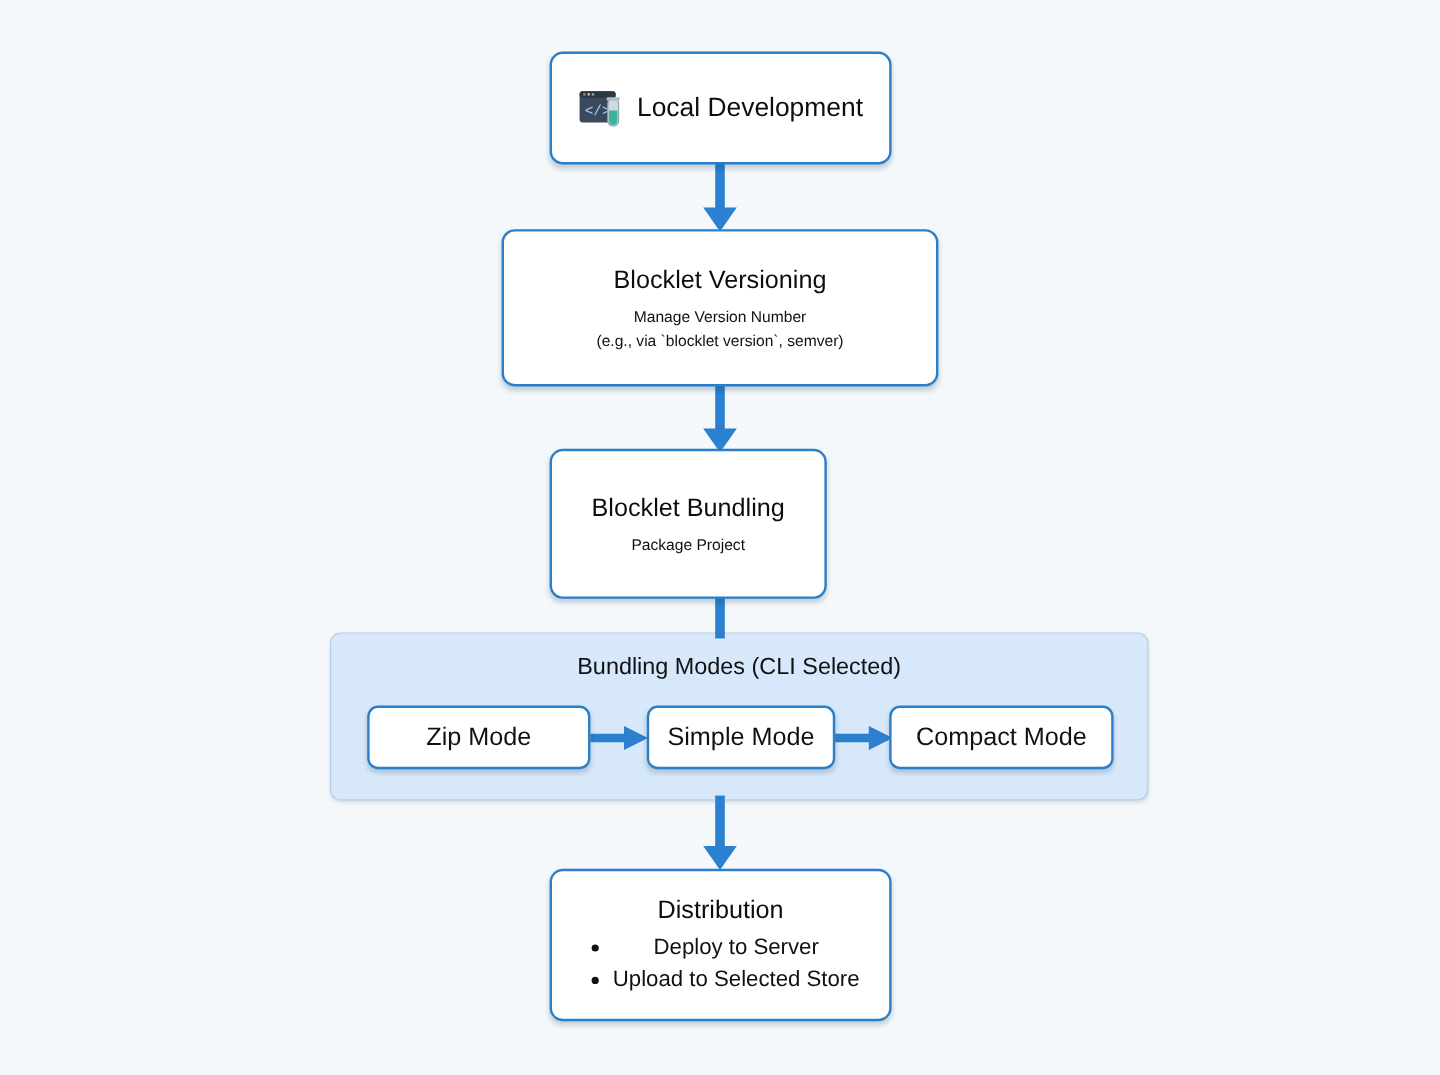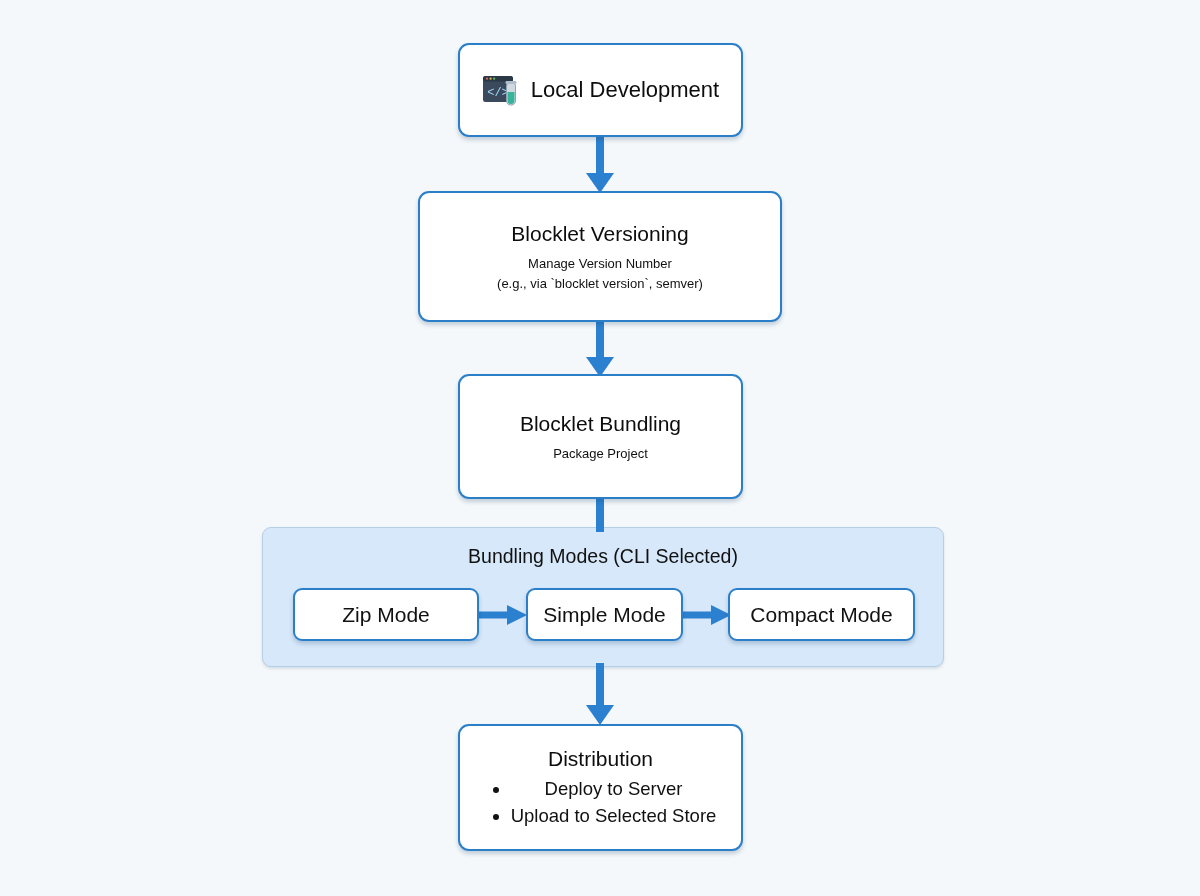--- a/index.html
+++ b/index.html
@@ -78,21 +78,21 @@
     width: 364px;
     height: 131px;
     gap: 2px;
   }
   #node-blocklet-versioning .node-title { margin-bottom: 6px; }
 
   
   #node-blocklet-bundling {
     left: 458px;
     top: 374px;
-    width: 285px;
+    width: 231px;
     height: 125px;
     gap: 2px;
   }
   #node-blocklet-bundling .node-title { margin-bottom: 5px; }
 
   
   #node-distribution {
     left: 458px;
     top: 724px;
     width: 285px;
@@ -110,21 +110,21 @@
     font-size: 18.5px;
     line-height: 1.42;
     color: #111111;
     white-space: nowrap;
   }
 
   
   #subgraph-bundling-modes {
     position: absolute;
     box-sizing: border-box;
-    left: 262px;
+    left: 275px;
     top: 527px;
     width: 682px;
     height: 140px;
     background: #d7e8fa;
     border: 1px solid #b5cfe6;
     border-radius: 9px;
     box-shadow: 0 2px 3px rgba(20,60,100,0.13);
     z-index: 2;
   }
   #subgraph-title {

